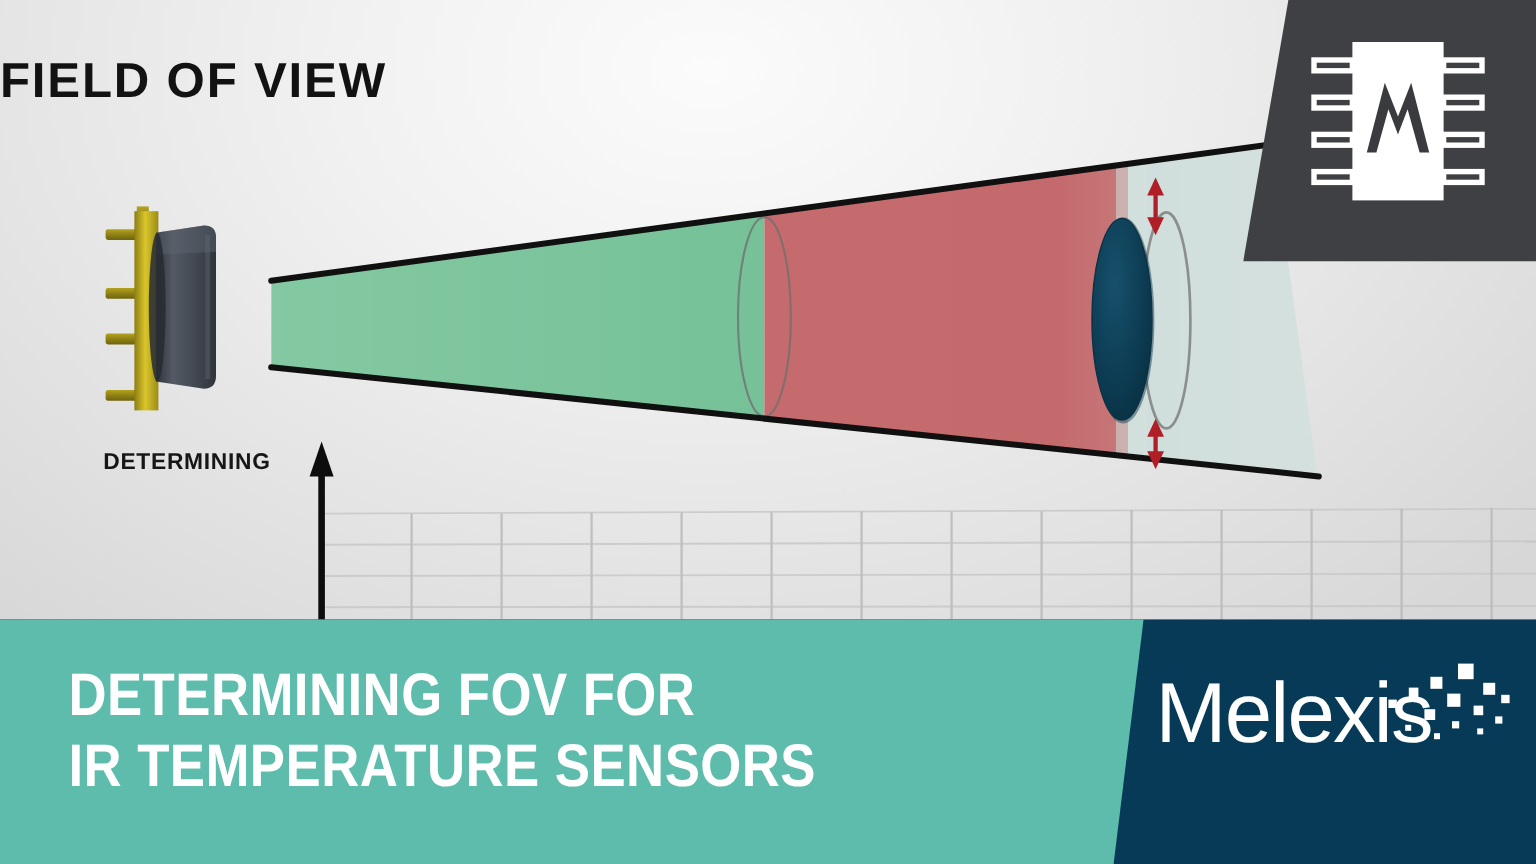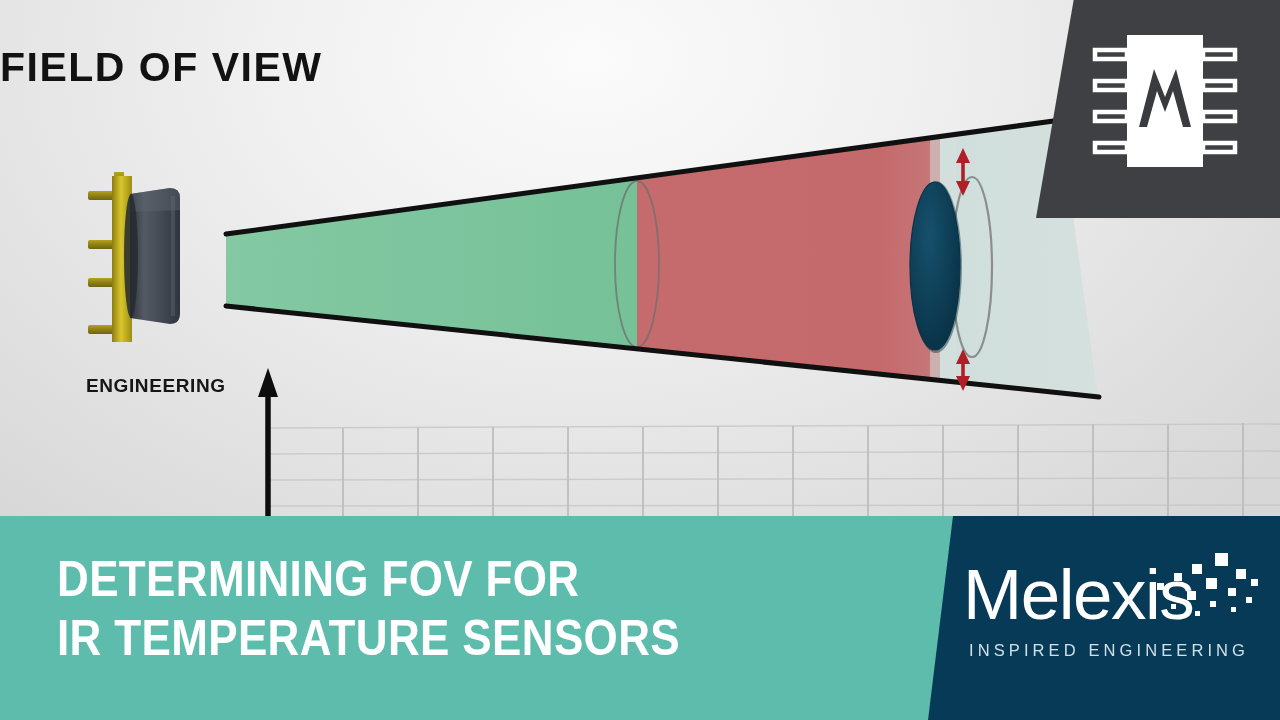--- a/index.html
+++ b/index.html
@@ -189,21 +189,21 @@
         <path d="M130,194 L170,188 Q180,188 180,198 L180,313 Q180,324 170,324 L130,318 Z" fill="url(#gCan)"></path>
         <path d="M130,194 L170,188 Q180,188 180,198 L180,210 L130,212 Z" fill="#5e6570" opacity="0.45"></path>
         <ellipse cx="131" cy="256" rx="7" ry="62" fill="#272c33" opacity="0.85"></ellipse>
         <path d="M171,196 L175,196 L175,316 L171,316 Z" fill="#6a717c" opacity="0.35"></path>
       </g>
     </svg>
   </div>
 
   <div id="fov-title" class="lbl">FIELD OF VIEW</div>
 
-  <div id="temp-label" class="lbl">ENGINEERING</div>
+  <div id="temp-label" class="lbl">DETERMINING</div>
 
 
   <div id="chip-badge">
     <svg viewBox="0 0 248 220" xmlns="http://www.w3.org/2000/svg">
       <polygon points="38,0 248,0 248,220 0,220" fill="#3f4043"></polygon>
       <g>
         <rect x="91" y="37" width="76" height="132" fill="#ffffff"></rect>
         <g fill="none" stroke="#ffffff" stroke-width="4.5">
           <rect x="59" y="52" width="32" height="9"></rect>
           <rect x="59" y="83" width="32" height="9"></rect>
@@ -246,16 +246,15 @@
         <rect x="265" y="39" width="8" height="8"></rect>
         <rect x="224" y="42" width="9" height="9"></rect>
         <rect x="283" y="48" width="6" height="6"></rect>
         <rect x="247" y="52" width="6" height="6"></rect>
         <rect x="208" y="55" width="5" height="5"></rect>
         <rect x="268" y="58" width="5" height="5"></rect>
         <rect x="232" y="62" width="5" height="5"></rect>
       </g>
     </svg>
     <div id="melexis-word">Melexis</div>
-    <div id="melexis-tag">INSPIRED ENGINEERING</div>
   </div>
 
 </div>
 
 </body></html>

